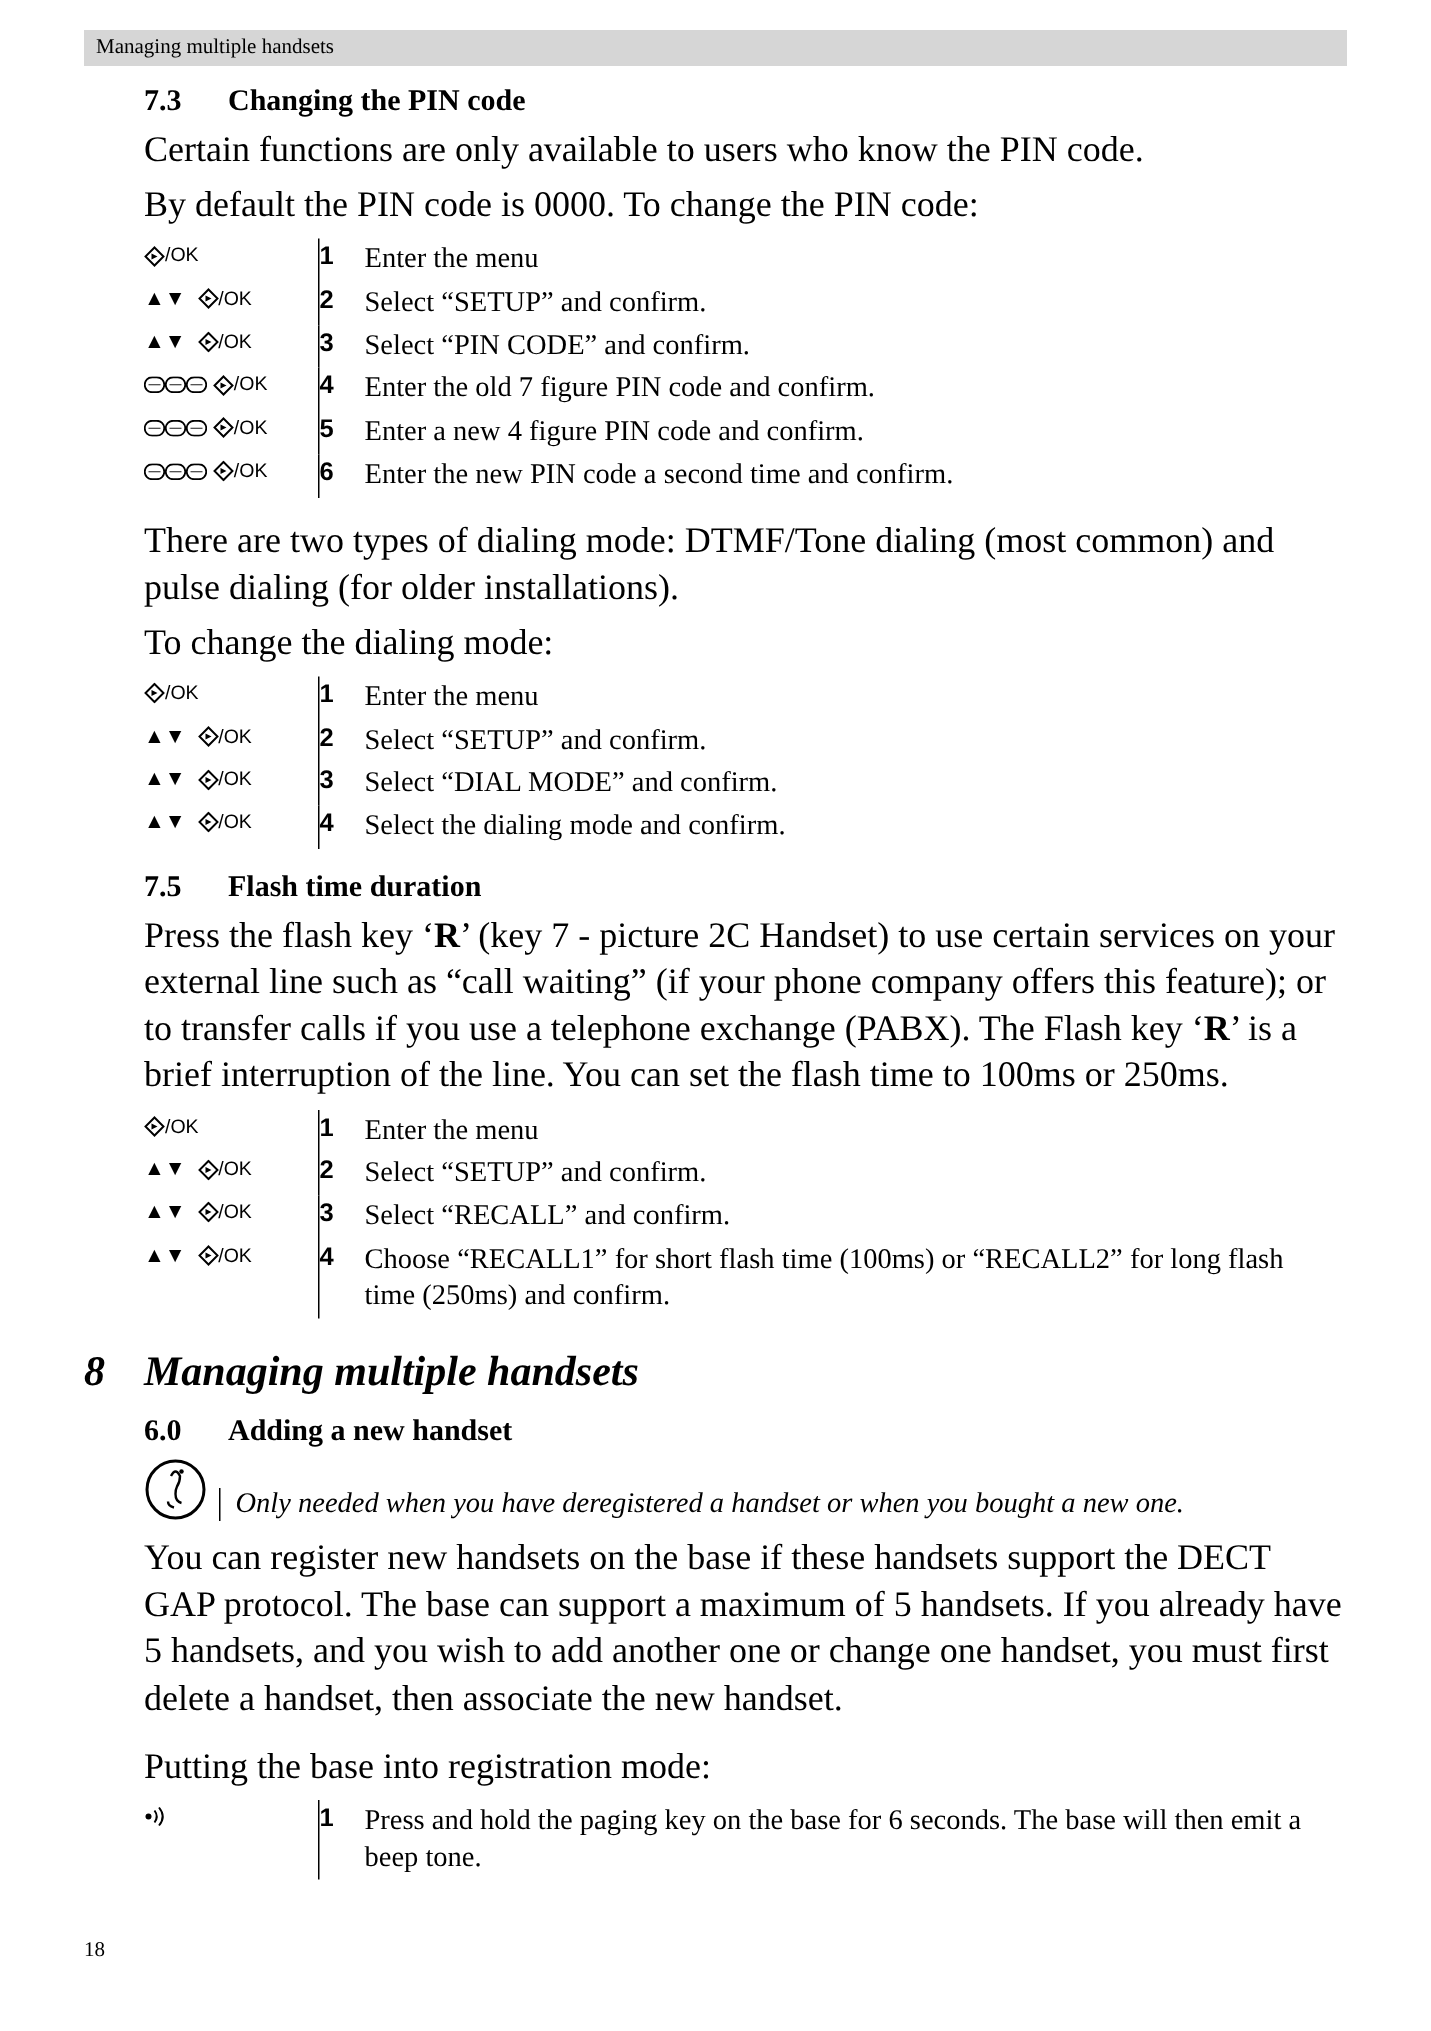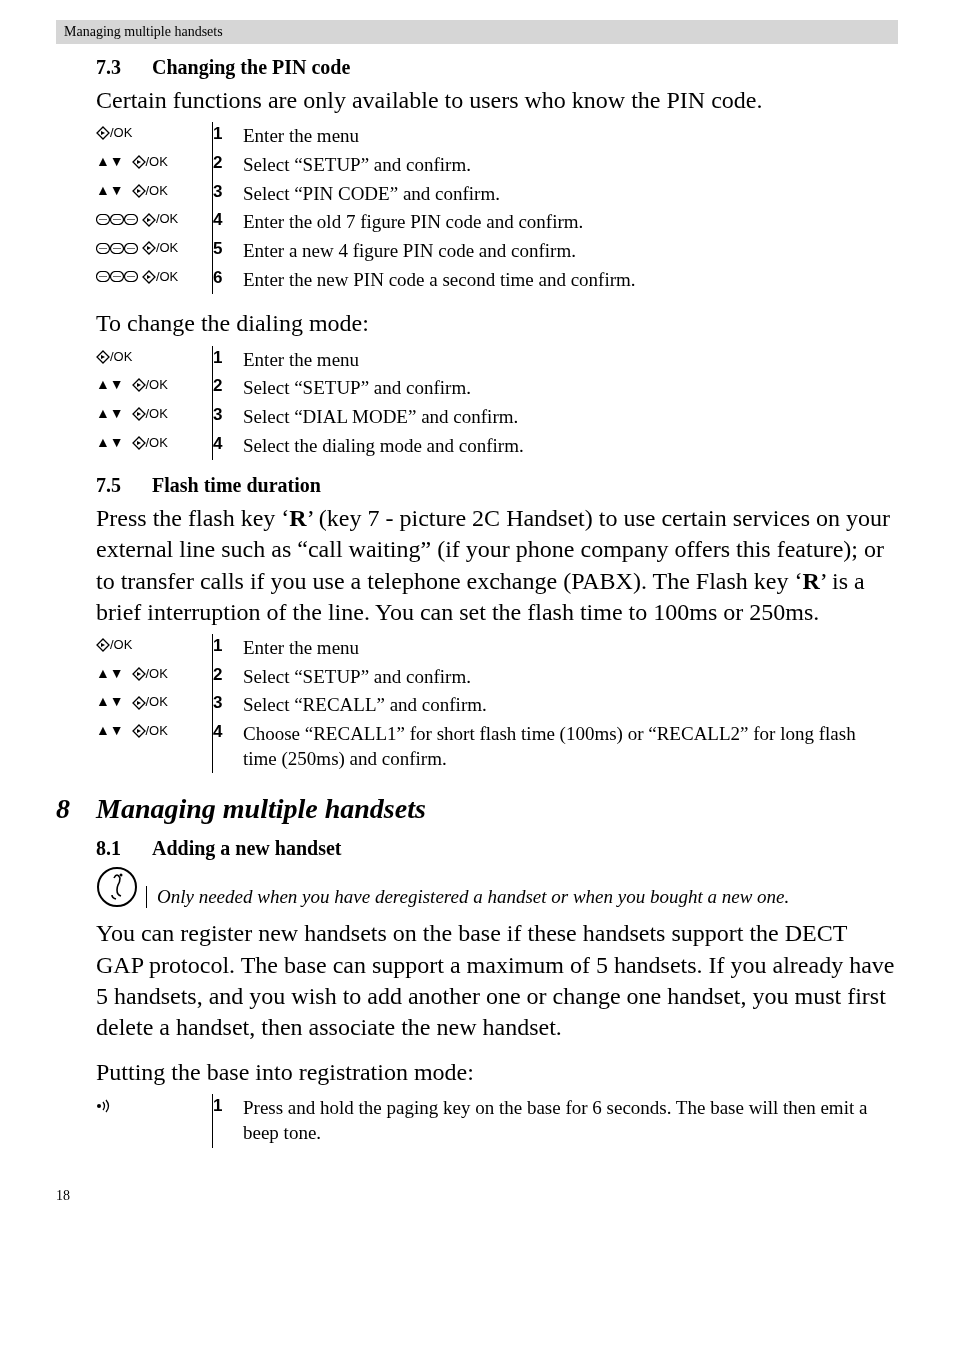--- a/index.html
+++ b/index.html
@@ -95,20 +95,21 @@
 <body>
 
 <div class="page">
 
   <div class="header-bar">Managing multiple handsets</div>
 
   <div class="section-h2">
     <span class="secnum">7.3</span><span>Changing the PIN code</span>
   </div>
   <div class="body-text">Certain functions are only available to users who know the PIN code.</div>
+  <div class="body-text">By default the PIN code is 0000. To change the PIN code:</div>
 
   <table class="steps">
     <tbody>
         <tr>
           <td class="iconcol"><svg class="inline-icon" width="14" height="14" viewBox="0 0 14 14">
               <polygon points="7,1 13,7 7,13 1,7" fill="none" stroke="#000" stroke-width="1.3"></polygon>
               <polygon points="5,5 9,7 5,9" fill="#000"></polygon>
             </svg><span class="ok-label">/OK</span></td>
           <td class="stepnum">1</td>
           <td class="steptext">Enter the menu</td>
@@ -176,20 +177,21 @@
             </svg>&nbsp;<svg class="inline-icon" width="14" height="14" viewBox="0 0 14 14">
               <polygon points="7,1 13,7 7,13 1,7" fill="none" stroke="#000" stroke-width="1.3"></polygon>
               <polygon points="5,5 9,7 5,9" fill="#000"></polygon>
             </svg><span class="ok-label">/OK</span></td>
           <td class="stepnum">6</td>
           <td class="steptext">Enter the new PIN code a second time and confirm.</td>
         </tr>
       </tbody>
   </table>
 
+  <div class="body-text">There are two types of dialing mode: DTMF/Tone dialing (most common) and pulse dialing (for older installations).</div>
   <div class="body-text">To change the dialing mode:</div>
 
   <table class="steps">
     <tbody>
         <tr>
           <td class="iconcol"><svg class="inline-icon" width="14" height="14" viewBox="0 0 14 14">
               <polygon points="7,1 13,7 7,13 1,7" fill="none" stroke="#000" stroke-width="1.3"></polygon>
               <polygon points="5,5 9,7 5,9" fill="#000"></polygon>
             </svg><span class="ok-label">/OK</span></td>
           <td class="stepnum">1</td>
@@ -264,21 +266,21 @@
           <td class="steptext">Choose “RECALL1” for short flash time (100ms) or “RECALL2” for long flash time (250ms) and confirm.</td>
         </tr>
       </tbody>
   </table>
 
   <div class="h1">
     <span class="chnum">8</span><span>Managing multiple handsets</span>
   </div>
 
   <div class="section-h2">
-    <span class="secnum">8.1</span><span>Adding a new handset</span>
+    <span class="secnum">6.0</span><span>Adding a new handset</span>
   </div>
 
   <div class="note-box">
     <svg class="note-icon" viewBox="0 0 42 42">
       <circle cx="21" cy="21" r="19" fill="none" stroke="#000" stroke-width="2"></circle>
       <path d="M18 12 q3 -6 6 0 q0 4 -2 7 q-1 2 -1 5 q0 5 4 6 M20 33 q-4 -1 -4 -4" fill="none" stroke="#000" stroke-width="1.6"></path>
       <circle cx="25" cy="9" r="1.5" fill="#000"></circle>
     </svg>
     <div class="note-sep">Only needed when you have deregistered a handset or when you bought a new one.</div>
   </div>

